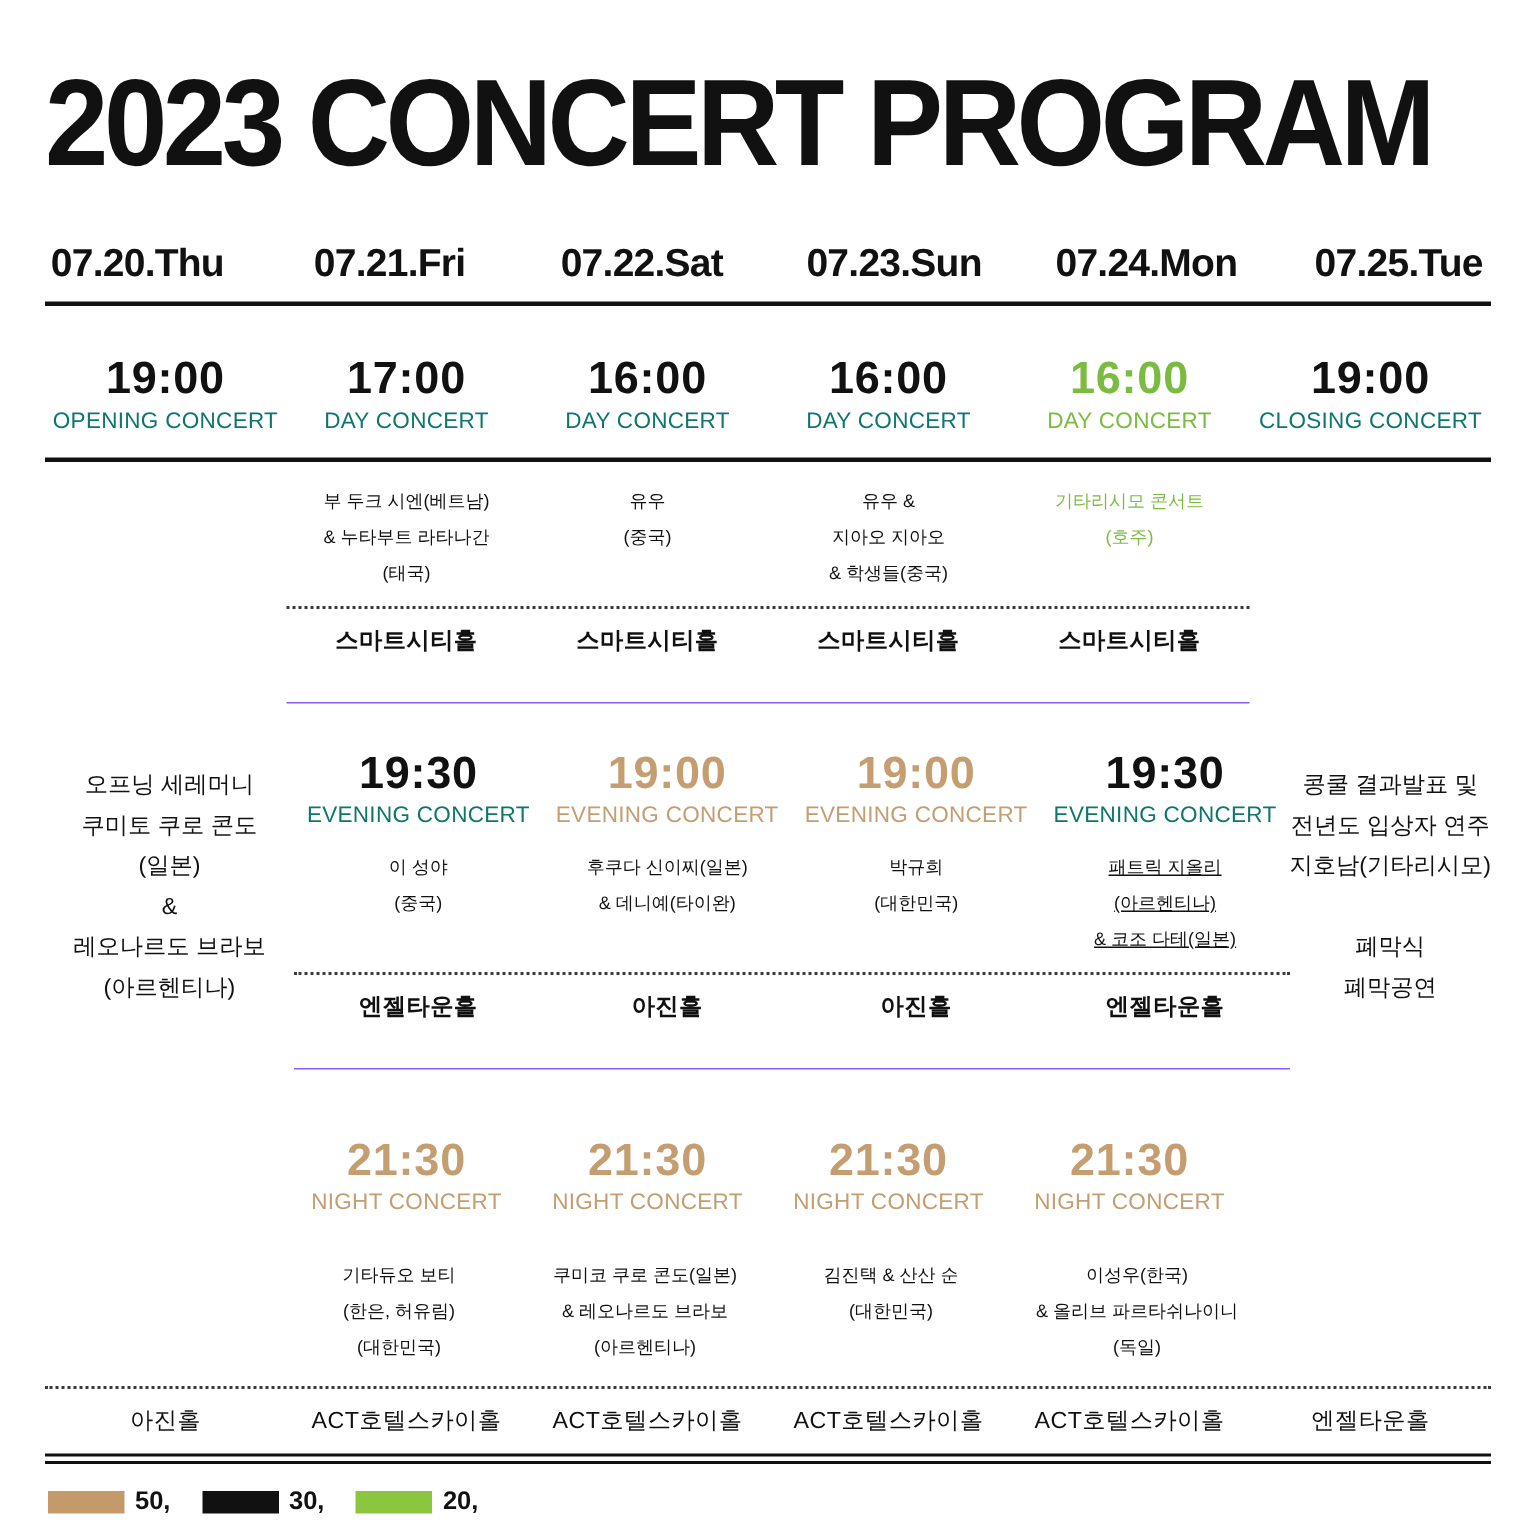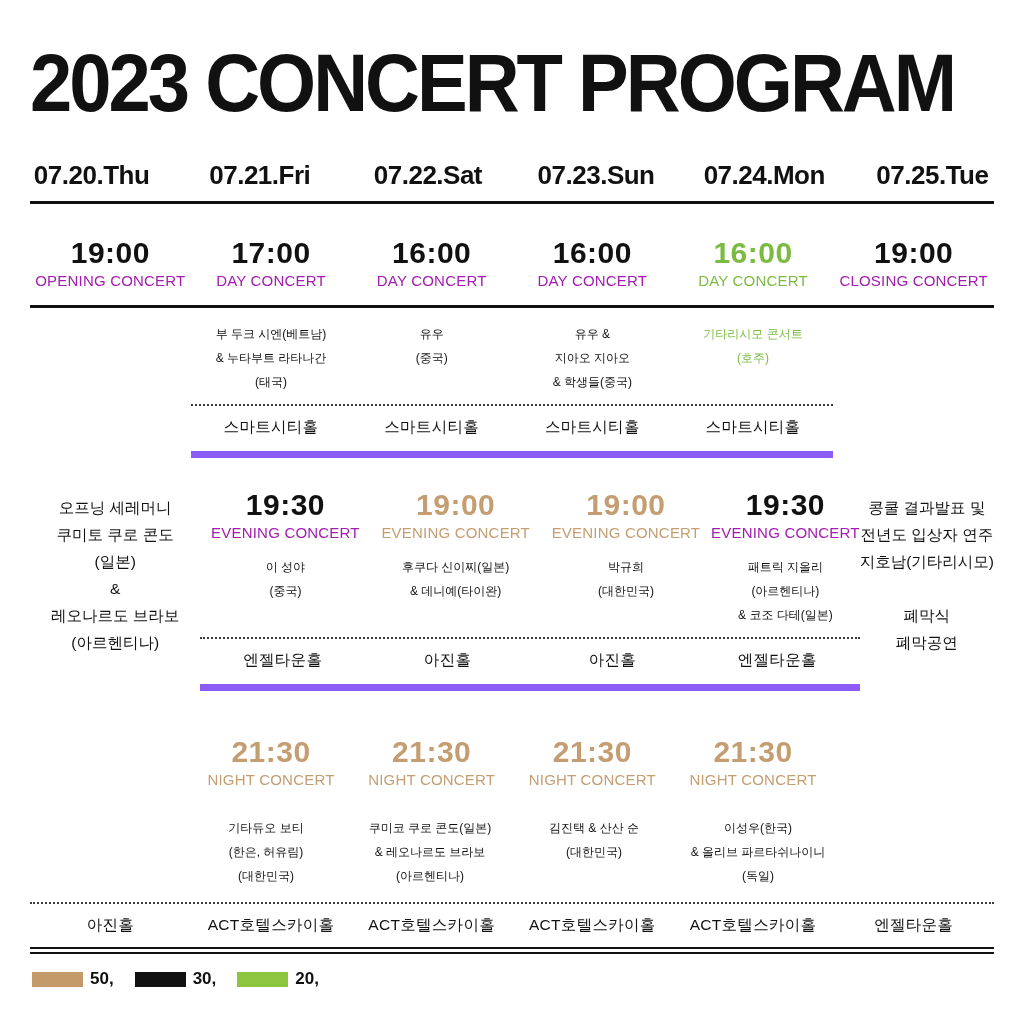--- a/index.html
+++ b/index.html
@@ -22,38 +22,38 @@
   .grid4{display:grid;grid-template-columns:repeat(4,1fr);}
   .cell{text-align:center;}
 
   
   .dates{margin-top:42px;border-bottom:3px solid #111;padding-bottom:10px;gap:45px;}
   .date-cell{font-size:26px;font-weight:700;letter-spacing:-0.5px;}
 
   
   .times1{padding:32px 0 16px 0;border-bottom:3px solid #111;}
   .time-val{font-size:30px;font-weight:700;letter-spacing:0.5px;line-height:1.1;}
-  .time-lbl{font-size:15px;margin-top:3px;letter-spacing:0.2px;color:#a21caf;}
+  .time-lbl{font-size:15px;margin-top:3px;letter-spacing:0.2px;color:#0f766e;}
   .c-green .time-val,.c-green .time-lbl{color:#7cbb42;}
   .c-tan .time-val,.c-tan .time-lbl{color:#c49d71;}
   .txt-green{color:#7cbb42;}
 
   
   .perf-row{padding-top:14px;}
   .perf{font-size:12px;line-height:24px;min-height:72px;}
   [data-bind-lines] > div{min-height:24px;}
 
   
   .strip-wrap{display:grid;grid-template-columns:repeat(6,1fr);}
   .strip{
-    grid-column:2/6;border-top:2px dotted #3a3a3a;border-bottom:7px solid #8b5cf6;
-    padding:11px 0 13px 0;margin-top:10px;
+    grid-column:2/6;border-top:2px dotted #3a3a3a;border-bottom:1px solid #8b5cf6;
+    padding:11px 0 30px 0;margin-top:10px;font-weight:bold;
   }
   .venue{font-size:15.5px;letter-spacing:0.3px;}
-  .mid-grid{display:grid;grid-template-columns:repeat(4,1fr);}
+  .mid-grid{display:grid;grid-template-columns:repeat(5,1fr);}
   .side-block{
     grid-row:1/4;align-self:center;text-align:center;
     font-size:15.5px;line-height:27px;
   }
   .side-block > div{min-height:27px;}
   .mid-time{padding-top:30px;}
   .night-times{padding-top:44px;}
   .night-perf{padding-top:28px;gap:20px;}
 
   
@@ -178,21 +178,21 @@
         <div>(중국)</div>
       </div>
     <div class="cell perf" data-bind-lines="evening_performers.1.lines" style="grid-column:3;grid-row:2;padding-top:14px;">
         <div>후쿠다 신이찌(일본)</div>
         <div>&amp; 데니예(타이완)</div>
       </div>
     <div class="cell perf" data-bind-lines="evening_performers.2.lines" style="grid-column:4;grid-row:2;padding-top:14px;">
         <div>박규희</div>
         <div>(대한민국)</div>
       </div>
-    <div class="cell perf" data-bind-lines="evening_performers.3.lines" style="grid-column:5;grid-row:2;padding-top:14px;">
+    <div class="cell perf" data-bind-lines="evening_performers.3.lines" style="grid-column:5;grid-row:2;padding-top:14px;text-decoration:underline;">
         <div>패트릭 지올리</div>
         <div>(아르헨티나)</div>
         <div>&amp; 코조 다테(일본)</div>
       </div>
 
     <div class="strip grid4" style="grid-column:2/6;grid-row:3;">
       <div class="cell venue" data-bind="venues2.0">엔젤타운홀</div>
       <div class="cell venue" data-bind="venues2.1">아진홀</div>
       <div class="cell venue" data-bind="venues2.2">아진홀</div>
       <div class="cell venue" data-bind="venues2.3">엔젤타운홀</div>

